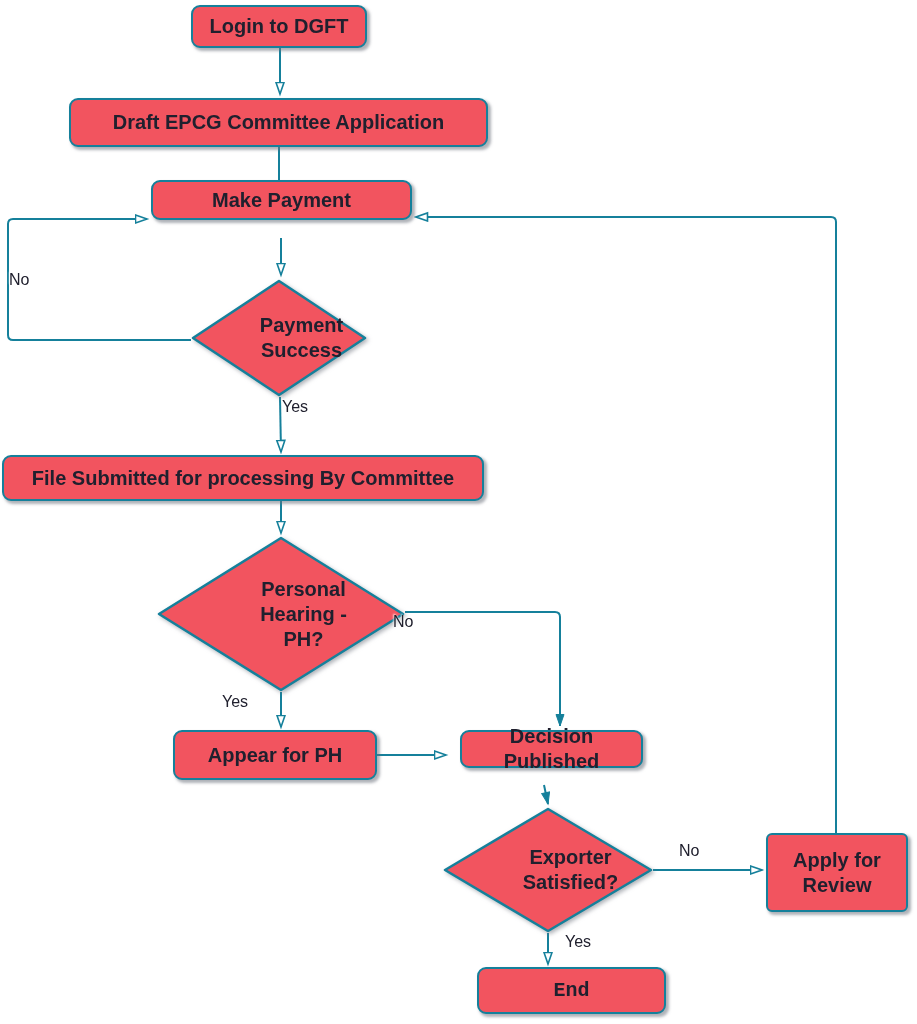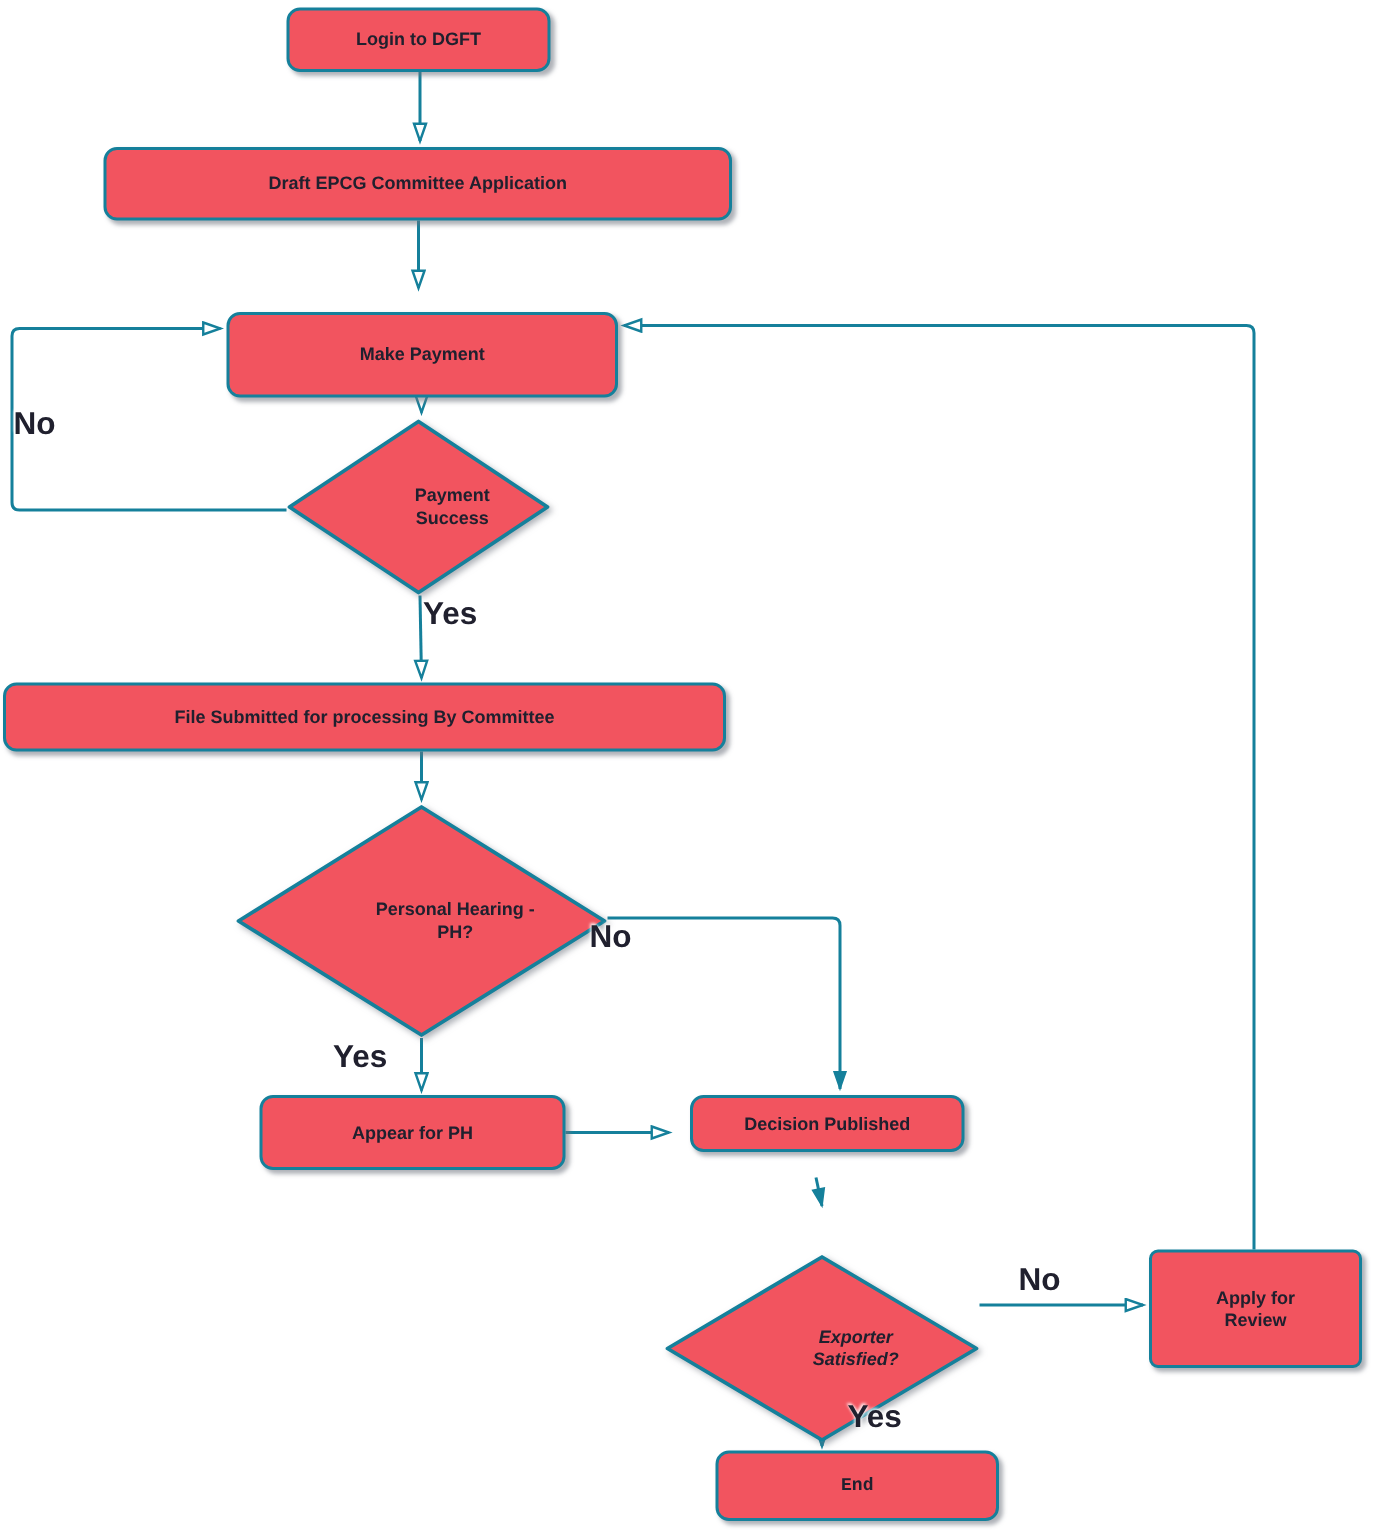--- a/index.html
+++ b/index.html
@@ -25,21 +25,21 @@
   }
   .marker-open{fill:#ffffff;stroke:var(--connector);stroke-width:1.6;}
   .marker-solid{fill:var(--connector);stroke:var(--connector);}
   .node{
     position:absolute;
     box-sizing:border-box;
     display:flex;align-items:center;justify-content:center;
     text-align:center;
     color:var(--text);
     font-weight:bold;
-    font-size:12px;
+    font-size:20px;
     line-height:1.25;
   }
   .process{
     background:var(--node-fill);
     border:2.5px solid var(--node-border);
     border-radius:9px;
     box-shadow:2.5px 2.5px 3px rgba(110,115,125,.55);
     padding:0 8px;
   }
   .decision{
@@ -56,22 +56,22 @@
     stroke-linejoin:round;
   }
   .decision .diamond-label{
     position:absolute;inset:0;
     display:flex;align-items:center;justify-content:center;
   }
   .diamond-label span{display:inline-block;margin-left:45px;}
   .edge-label{
     position:absolute;
     color:var(--text);
-    font-weight:bold;
-    font-size:21px;
+    font-weight:normal;
+    font-size:16px;
     text-shadow:1px 1px 2px rgba(255,255,255,.9), -1px -1px 2px rgba(255,255,255,.9);
     white-space:nowrap;
   }
 </style>
 </head>
 <body>
 
 <div class="canvas">
 
   <svg class="edges" viewBox="0 0 917 1024">
@@ -100,21 +100,21 @@
   </svg>
 
   <div class="node process" style="left:191px;top:5px;width:176px;height:43px;">
     <span>Login to DGFT</span>
   </div>
 
   <div class="node process" style="left:69px;top:98px;width:419px;height:49px;justify-content:center;">
     <span>Draft EPCG Committee Application</span>
   </div>
 
-  <div class="node process" style="left:151px;top:208px;width:261px;height:57px;">
+  <div class="node process" style="left:151px;top:180px;width:261px;height:40px;">
     <span>Make Payment</span>
   </div>
 
   <div class="node decision" style="left:191px;top:279px;width:176px;height:118px;">
     <svg viewBox="0 0 176 118">
       <polygon points="88,2 174,59 88,116 2,59"></polygon>
     </svg>
     <div class="diamond-label">
       <span style="width:92px;">Payment Success</span>
     </div>
@@ -134,21 +134,21 @@
   </div>
 
   <div class="node process" style="left:173px;top:730px;width:204px;height:50px;">
     <span>Appear for PH</span>
   </div>
 
   <div class="node process" style="left:460px;top:730px;width:183px;height:38px;">
     <span>Decision Published</span>
   </div>
 
-  <div class="node decision" style="left:443px;top:836px;width:210px;height:126px;font-style:italic;">
+  <div class="node decision" style="left:443px;top:807px;width:210px;height:126px;">
     <svg viewBox="0 0 210 126">
       <polygon points="105,2 208,63 105,124 2,63"></polygon>
     </svg>
     <div class="diamond-label">
       <span style="width:100px;">Exporter Satisfied?</span>
     </div>
   </div>
 
   <div class="node process" style="left:766px;top:833px;width:142px;height:79px;border-radius:6px;">
     <span style="width:92px;">Apply for Review</span>

